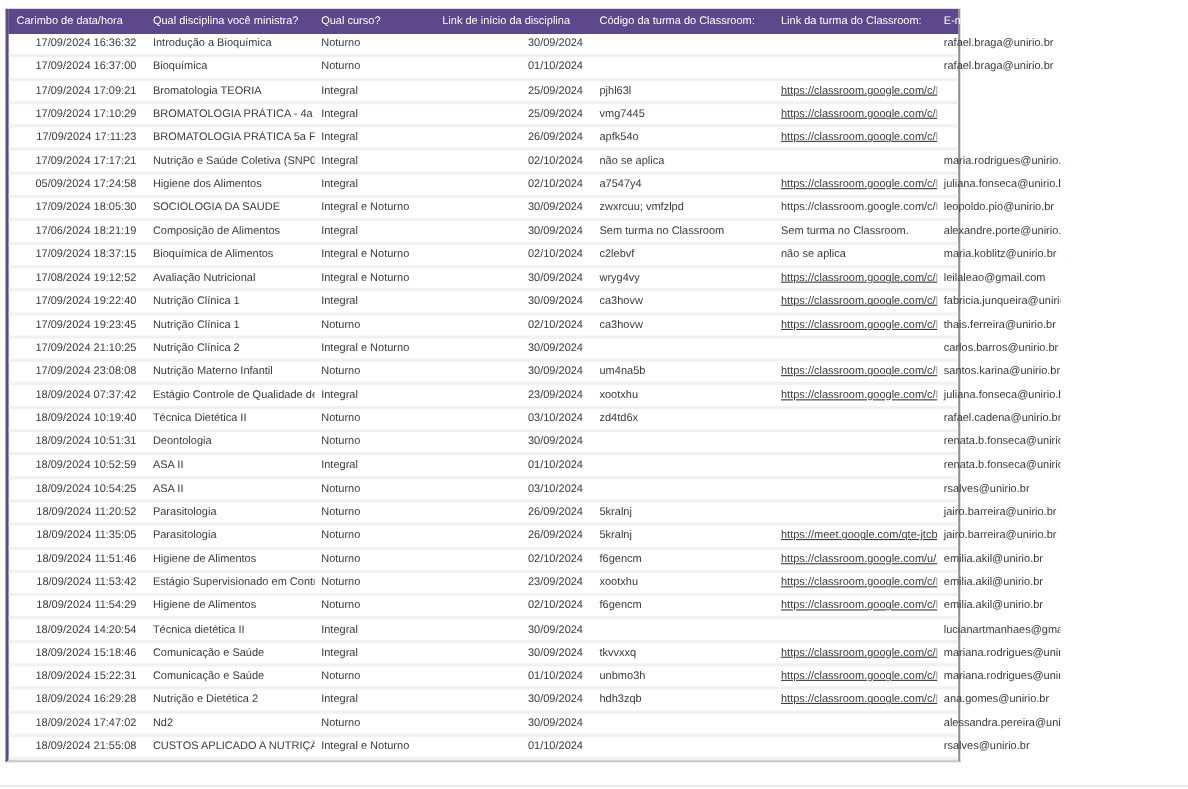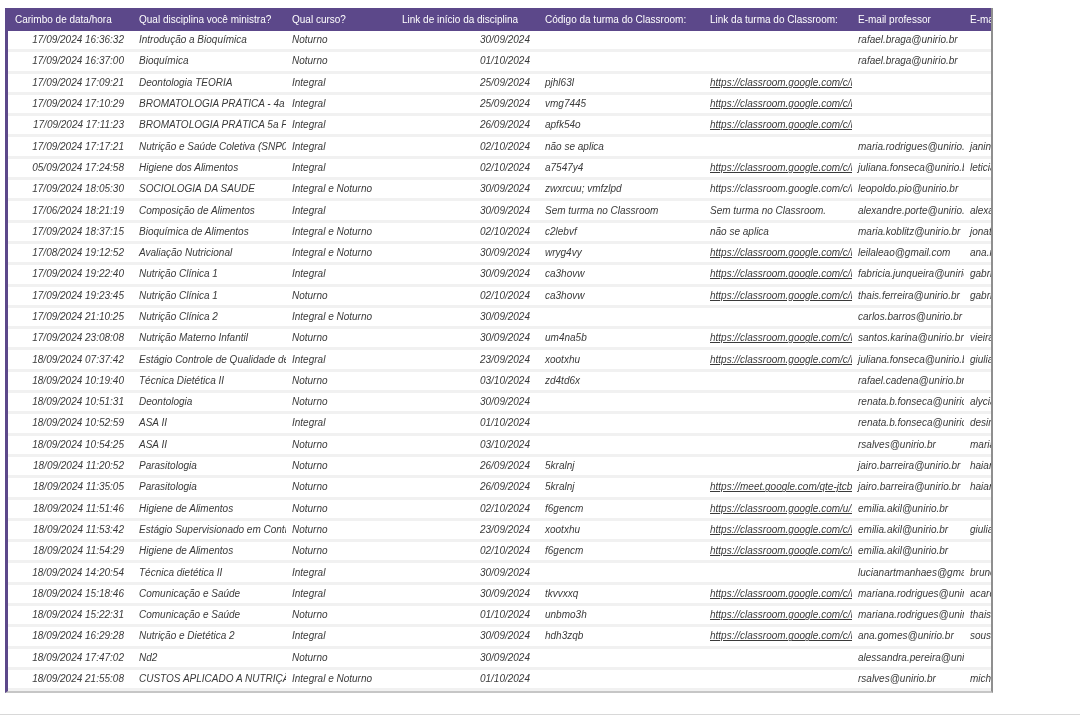--- a/index.html
+++ b/index.html
@@ -2,21 +2,21 @@
 <html style="--header-bg: #5c488a; --header-text: #ffffff; --body-text: #3a3a3a;"><head>
 <meta charset="utf-8">
 <style>
   html,body{margin:0;padding:0;background:#ffffff;}
   body{
     width:1080px;height:717px;position:relative;overflow:hidden;
     font-family:"Liberation Sans","DejaVu Sans",sans-serif;
     -webkit-font-smoothing:antialiased;
   }
   .table{
-    position:absolute;left:5px;top:8px;width:988px;box-sizing:border-box;
+    position:absolute;left:5px;top:8px;width:868px;box-sizing:border-box;
     border-left:3px solid var(--header-bg,#5c488a);
     border-right:2px solid #8f8f8f;
     border-bottom:2px solid #c6c6c6;
     background:#ffffff;
   }
   .thead{
     display:grid;
     grid-template-columns:125px 153px 110px 143px 165px 148px 112px minmax(0,1fr);
     height:23px;align-items:center;
     background:var(--header-bg,#5c488a);
@@ -24,21 +24,21 @@
     font-size:10px;
   }
   .th{padding-left:6px;white-space:nowrap;overflow:hidden;}
   .th.c0{padding-left:7px;}
   .tr{
     display:grid;
     grid-template-columns:125px 153px 110px 143px 165px 148px 112px minmax(0,1fr);
     height:21.3px;box-sizing:border-box;align-items:center;
     border-bottom:3.5px solid #f1f1f1;
     background:#ffffff;
-    font-size:10px;color:var(--body-text,#3a3a3a);font-style:italic;
+    font-size:10px;color:var(--body-text,#3a3a3a);
   }
   .td{white-space:nowrap;overflow:hidden;padding-left:6px;line-height:12px;}
   .td.c0,.td.c3{text-align:right;padding-left:0;padding-right:9px;}
   .link.u{text-decoration:underline;color:var(--body-text,#3a3a3a);cursor:pointer;}
   .bottom-rule{position:absolute;left:0;right:0;top:714px;height:1px;background:#d8d8d8;}
 </style>
 </head>
 <body>
 
 <div class="table">
@@ -68,21 +68,21 @@
         <div class="td c1">Bioquímica</div>
         <div class="td c2">Noturno</div>
         <div class="td c3">01/10/2024</div>
         <div class="td c4"></div>
         <div class="td c5"></div>
         <div class="td c6">rafael.braga@unirio.br</div>
         <div class="td c7"></div>
       </div>
       <div class="tr">
         <div class="td c0">17/09/2024 17:09:21</div>
-        <div class="td c1">Deontologia  TEORIA</div>
+        <div class="td c1">Bromatologia  TEORIA</div>
         <div class="td c2">Integral</div>
         <div class="td c3">25/09/2024</div>
         <div class="td c4">pjhl63l</div>
         <div class="td c5"><span class="link u">https://classroom.google.com/c/N</span></div>
         <div class="td c6"></div>
         <div class="td c7"></div>
       </div>
       <div class="tr">
         <div class="td c0">17/09/2024 17:10:29</div>
         <div class="td c1">BROMATOLOGIA PRÁTICA - 4a FEIR</div>

